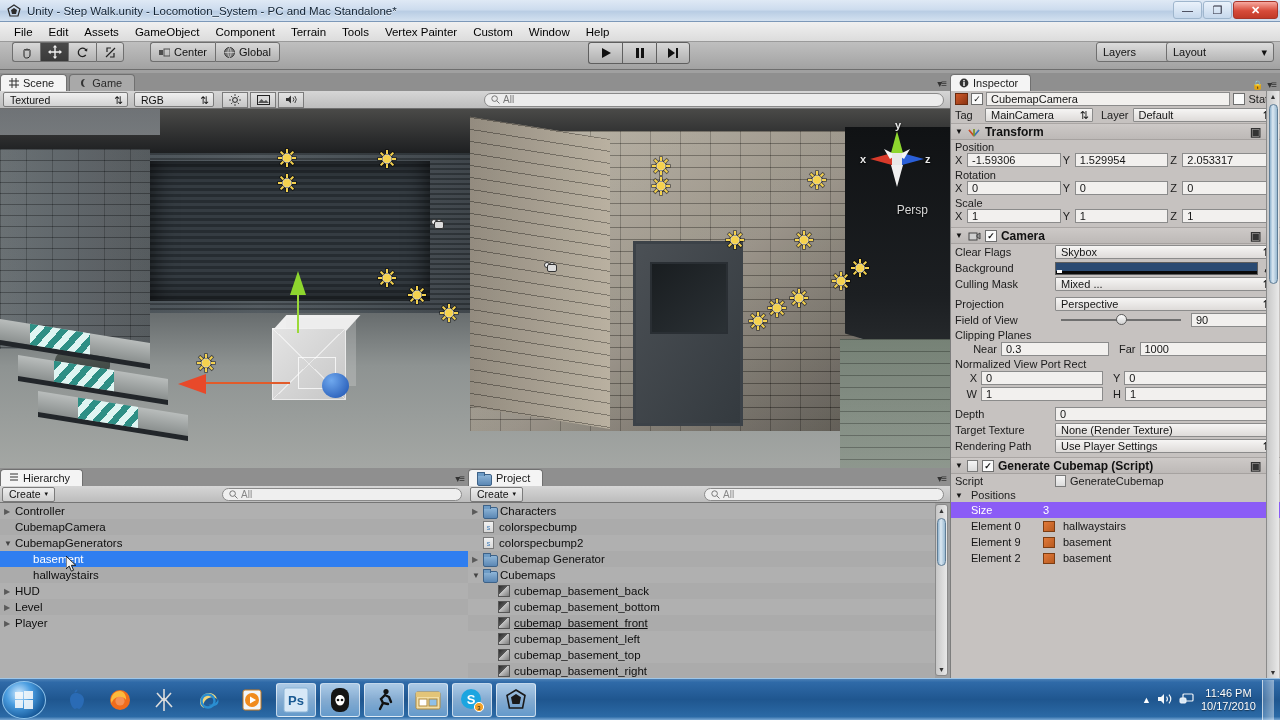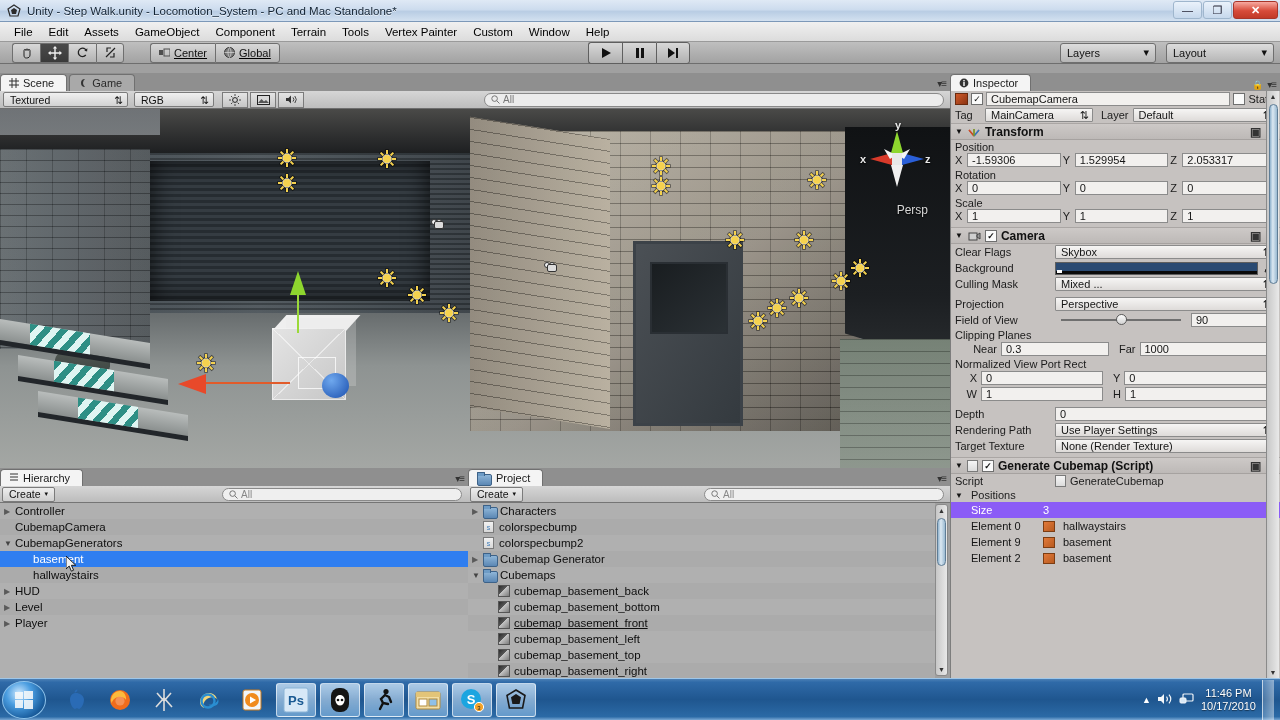--- a/index.html
+++ b/index.html
@@ -48,24 +48,24 @@
   }
   #menubar .mi { padding:2px 8px; font-size:11.5px; color:#000; white-space:nowrap; }
   
   #unity {
     width:1280px; height:636px;
     background:#a0a0a0;
     position:relative;
   }
   
   #toolbar {
-    height:22px; width:100%;
+    height:28px; width:100%;
     background:linear-gradient(to bottom,#bfbfbf,#a2a2a2);
     border-bottom:1px solid #6e6e6e;
-    display:flex; align-items:center; position:relative;text-decoration:underline;
+    display:flex; position:relative;
   }
   .tgroup { display:flex; margin-left:12px; }
   .tbtn {
     width:28px; height:20px;
     background:linear-gradient(to bottom,#d8d8d8,#b2b2b2);
     border:1px solid #6f6f6f; border-right:none;
     display:flex; align-items:center; justify-content:center;
     color:#222;
   }
   .tbtn:first-child { border-radius:3px 0 0 3px; }
@@ -566,21 +566,21 @@
           </svg>
       </div>
       <div class="playbtn">
         <svg width="12" height="12" viewBox="0 0 12 12">
             <polygon points="1,1 8,6 1,11" fill="currentColor"></polygon>
             <rect x="9" y="1" width="2" height="10" fill="currentColor"></rect>
           </svg>
       </div>
     </div>
 
-    <div class="rdrop" style="left:1060px;">
+    <div class="rdrop" style="left:1096px;">
       <span>Layers</span>
       <span>▾</span>
     </div>
     <div class="rdrop" style="left:1166px; width:108px;">
       <span>Layout</span>
       <span>▾</span>
     </div>
   </div>
 
   <div id="scene-panel">
@@ -1186,31 +1186,31 @@
         <span class="lbl" style="width:22px; text-align:right;">W</span>
         <div class="tfield" style="width:122px;">1</div>
         <span class="lbl" style="margin-left:6px;">H</span>
         <div class="tfield" style="flex:1;">1</div>
       </div>
       <div class="insp-row" style="margin-top:4px;">
         <span class="lbl" style="width:96px;">Depth</span>
         <div class="tfield" style="flex:1;">0</div>
       </div>
       <div class="insp-row">
+        <span class="lbl" style="width:96px;">Target Texture</span>
+        <div class="ddown" style="flex:1;">
+          <span>None (Render Texture)</span>
+          <span style="font-size:8px;">▾</span>
+        </div>
+      </div>
+      <div class="insp-row">
         <span class="lbl" style="width:96px;">Rendering Path</span>
         <div class="ddown" style="flex:1;">
           <span>Use Player Settings</span>
           <span>⇅</span>
-        </div>
-      </div>
-      <div class="insp-row">
-        <span class="lbl" style="width:96px;">Target Texture</span>
-        <div class="ddown" style="flex:1;">
-          <span>None (Render Texture)</span>
-          <span style="font-size:8px;">▾</span>
         </div>
       </div>
 
       <div class="sect-head" style="margin-top:3px;">
         <span style="font-size:8px;">▼</span>
         <span class="script-row-ico"></span>
         <span class="chk">✓</span>
         <span>Generate Cubemap (Script)</span>
         <span class="right-ico">
           <span>▣</span>

